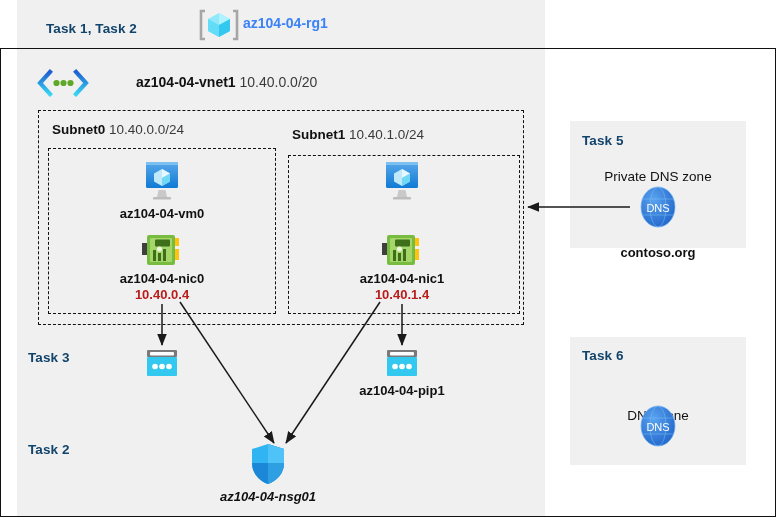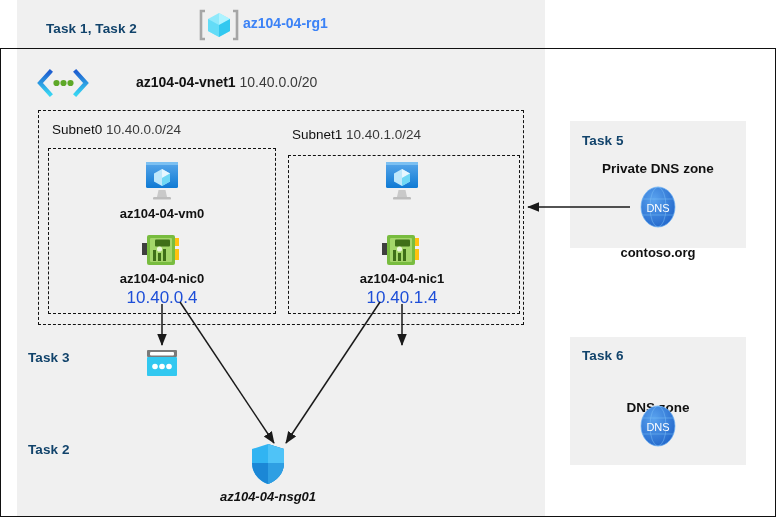--- a/index.html
+++ b/index.html
@@ -39,48 +39,48 @@
   }
   #vnet-title b{font-weight:bold;}
   #vnet-title span{font-weight:normal;color:#3a3a3a;}
 
   
   #subnets-box{
     position:absolute;left:38px;top:110px;width:486px;height:215px;
     border:1.6px dashed #111;box-sizing:border-box;
   }
   .subnet-title{position:absolute;font-size:13.5px;white-space:nowrap;color:#111;}
-  .subnet-title b{font-weight:normal;}
+  .subnet-title b{font-weight:bold;}
   .subnet-title span{font-weight:normal;color:#3a3a3a;}
 
   .subnet-inner{
     position:absolute;border:1.4px dashed #111;box-sizing:border-box;
   }
   #subnet0-inner{left:48px;top:148px;width:228px;height:166px;}
   #subnet1-inner{left:288px;top:155px;width:232px;height:159px;}
 
   
   .node{position:absolute;text-align:center;}
   .node .label{
     font-size:13px;font-weight:bold;color:#111;white-space:nowrap;line-height:1.25;
   }
   .node .sub{
-    font-size:17px;font-weight:normal;color:#1d4ed8;white-space:nowrap;line-height:1.3;
+    font-size:13px;font-weight:bold;color:#b91c1c;white-space:nowrap;line-height:1.3;
   }
   .ico{display:block;margin:0 auto;}
 
   
   #task5-panel{left:570px;top:121px;width:176px;height:127px;}
   #task6-panel{left:570px;top:337px;width:176px;height:128px;}
   #task3-panel{left:17px;top:338px;width:528px;height:78px;}
   #task4-panel{left:17px;top:427px;width:528px;height:88px;}
 
   .panel-heading{
-    position:absolute;font-size:13.5px;font-weight:bold;color:#111;
-    white-space:nowrap;text-align:center;
+    position:absolute;font-size:13.5px;font-weight:normal;color:#111;
+    white-space:nowrap;text-align:center;margin-top:8px;
   }
 
   svg.wires{position:absolute;left:0;top:0;width:776px;height:517px;pointer-events:none;}
 </style>
 </head>
 <body>
 
 <div id="canvas">
 
   <div id="rg-body"></div>
@@ -213,20 +213,33 @@
         <rect x="3" y="1" width="30" height="7" rx="1" fill="#7a7a7a"></rect>
         <rect x="6" y="3" width="24" height="3.4" rx="1" fill="#ffffff"></rect>
         <rect x="3" y="8" width="30" height="19" rx="1" fill="#32c8f0"></rect>
         <circle cx="11" cy="17.5" r="2.8" fill="#ffffff"></circle>
         <circle cx="18" cy="17.5" r="2.8" fill="#ffffff"></circle>
         <circle cx="25" cy="17.5" r="2.8" fill="#ffffff"></circle>
       </svg>
     </span>
   </div>
 
+  <div class="node" style="left:352px;top:349px;width:100px;">
+    <span class="ico">
+      <svg viewBox="0 0 36 30" width="36" height="30">
+        <rect x="3" y="1" width="30" height="7" rx="1" fill="#7a7a7a"></rect>
+        <rect x="6" y="3" width="24" height="3.4" rx="1" fill="#ffffff"></rect>
+        <rect x="3" y="8" width="30" height="19" rx="1" fill="#32c8f0"></rect>
+        <circle cx="11" cy="17.5" r="2.8" fill="#ffffff"></circle>
+        <circle cx="18" cy="17.5" r="2.8" fill="#ffffff"></circle>
+        <circle cx="25" cy="17.5" r="2.8" fill="#ffffff"></circle>
+      </svg>
+    </span>
+    <div class="label">az104-04-pip1</div>
+  </div>
 
   <div class="panel" id="task4-panel"></div>
   <div class="task-label" style="left:28px;top:442px;">Task 2</div>
 
   <div class="node" style="left:218px;top:443px;width:100px;font-style:italic;">
     <span class="ico">
       <svg viewBox="0 0 36 42" width="36" height="42">
         <path d="M18 1 L34 6 L34 20 C34 31 26 38 18 41 C10 38 2 31 2 20 L2 6 Z" fill="#31b4f2"></path>
         <path d="M18 1 L34 6 L34 20 C34 31 26 38 18 41 Z" fill="#2b8fd8"></path>
         <path d="M18 1 L34 6 L34 20 L18 20 Z" fill="#4fc3f7"></path>

